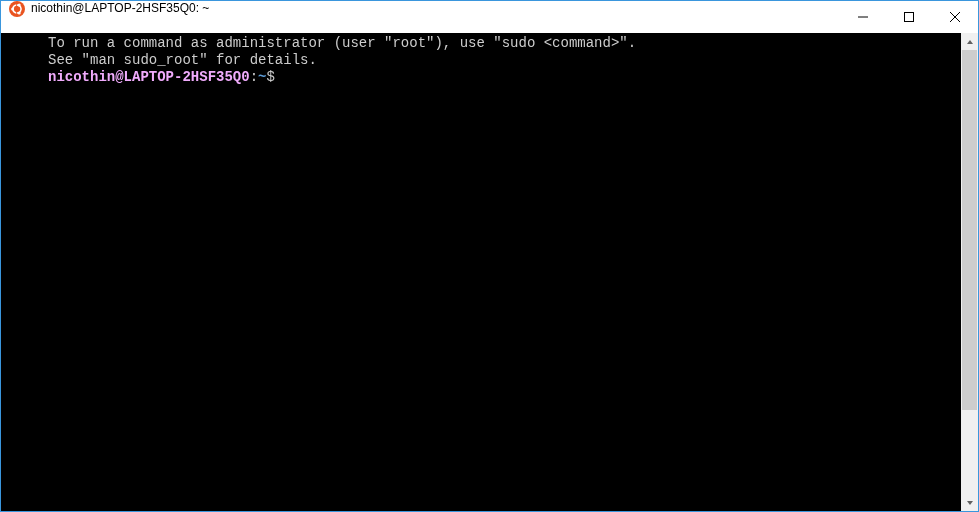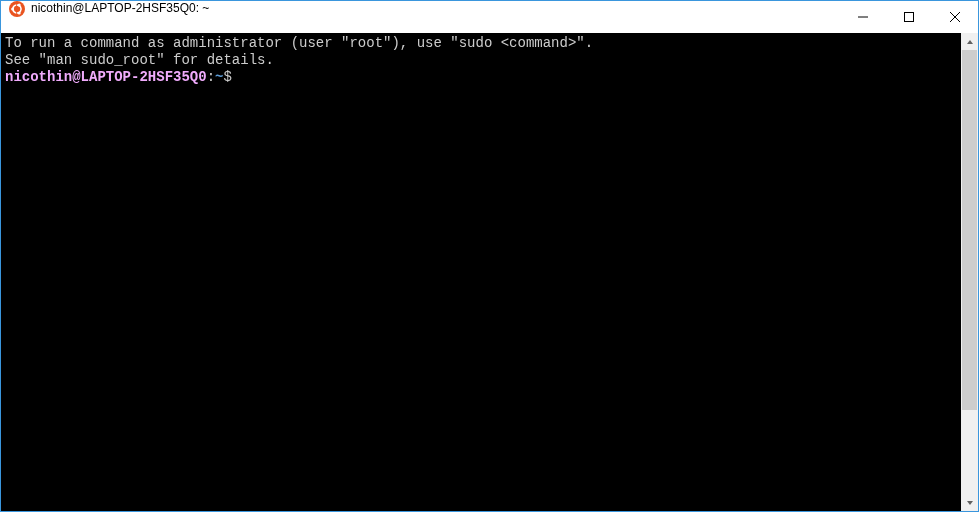--- a/index.html
+++ b/index.html
@@ -68,20 +68,21 @@
     .terminal {
       flex: 1;
       background: #000;
       padding: 2px 4px;
       font-family: Consolas, "Courier New", monospace;
       font-size: 14px;
       line-height: 17px;
       color: #cccccc;
       white-space: pre;
       overflow: hidden;
+      margin-left: 43px;
     }
     .terminal-line {
       display: block;
     }
     .prompt-user {
       color: #f0abfc;
       font-weight: bold;
     }
     .prompt-colon {
       color: #cccccc;

